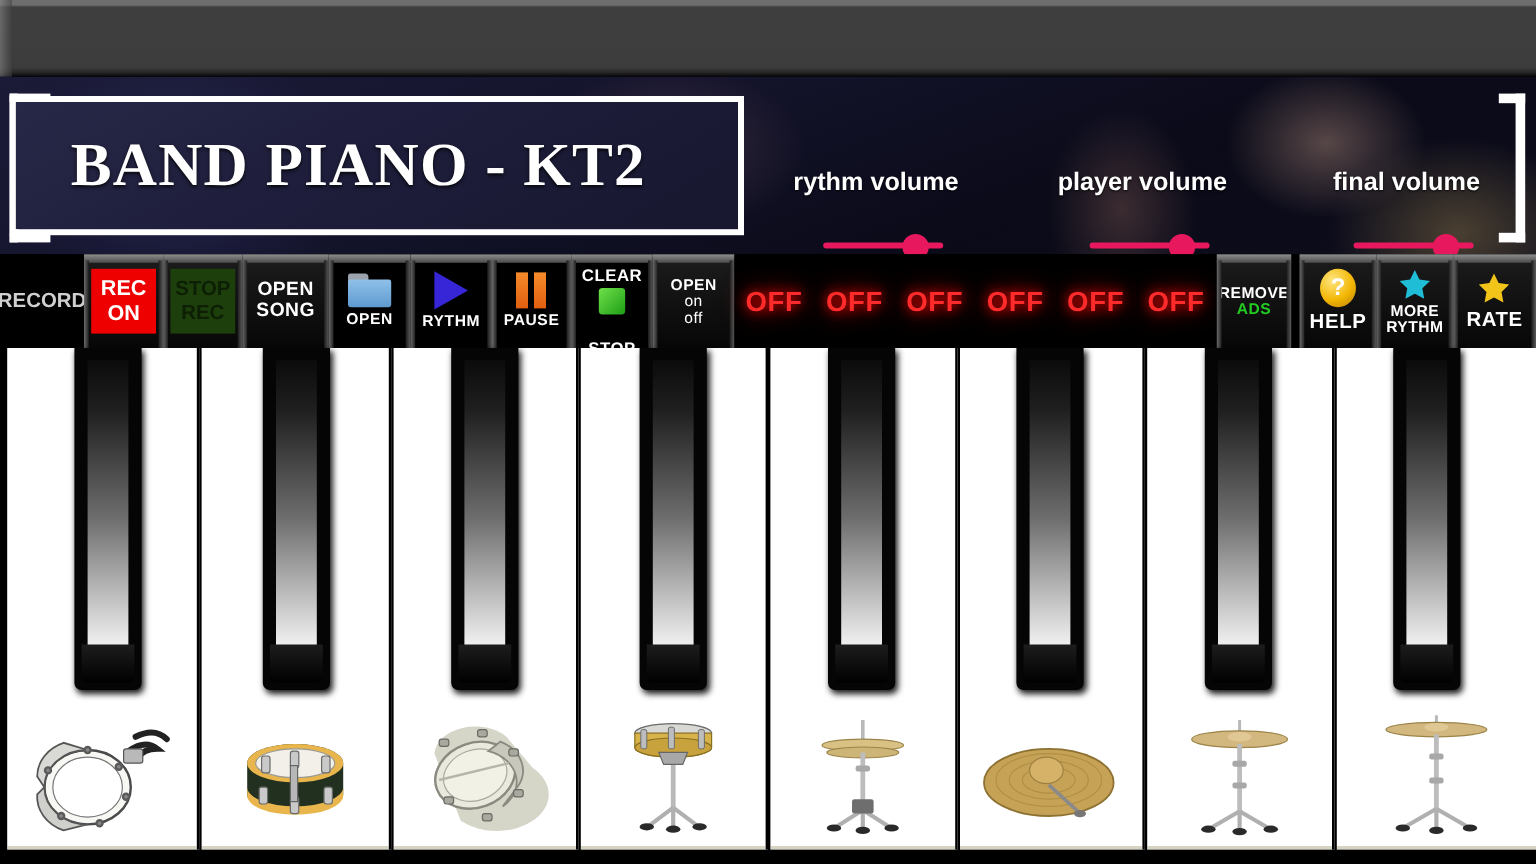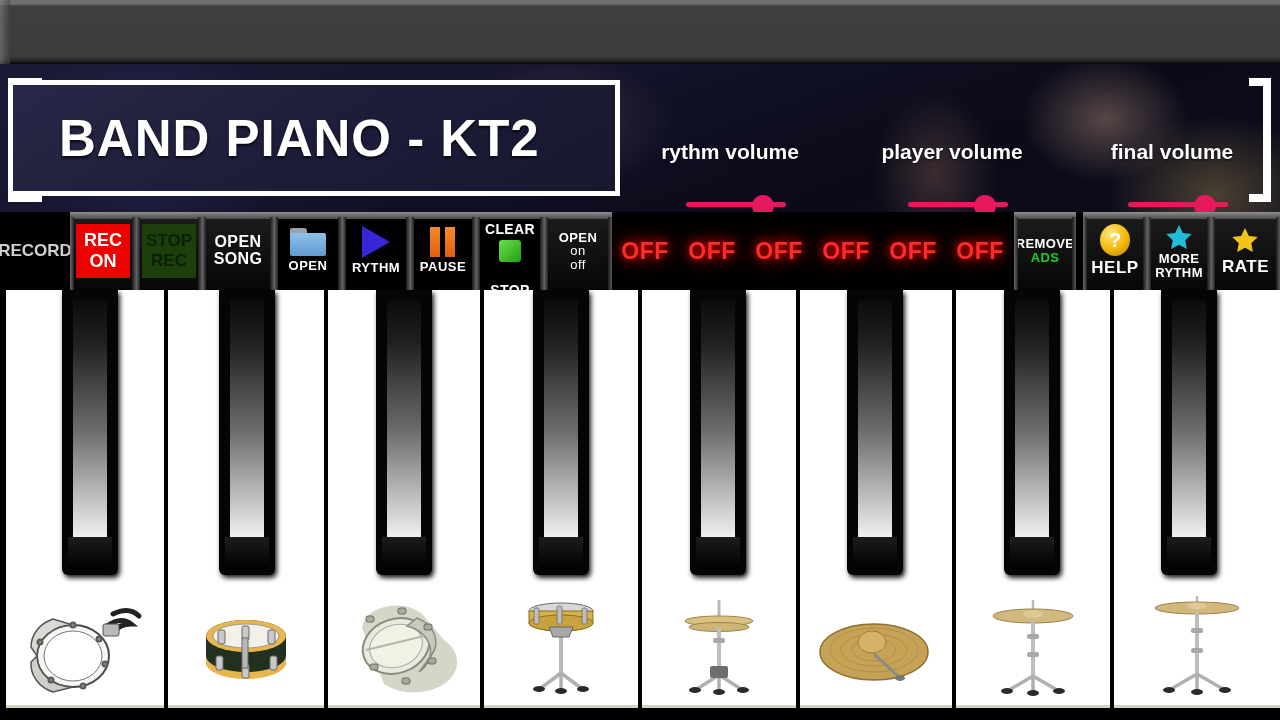--- a/index.html
+++ b/index.html
@@ -27,21 +27,21 @@
       radial-gradient(ellipse 200px 140px at 150px 80px, rgba(40,40,85,.8), transparent 75%),
       linear-gradient(160deg,#1b1b38 0%,#14142c 35%,#0a0a18 70%,#0d0d1c 100%);
   }
 
   .banner { position:absolute; left:8px; top:16px; width:612px; height:116px;
     background:linear-gradient(150deg,#272747 0%,#1e1e3c 45%,#17172f 100%);
     border:5px solid #ffffff; }
   .banner-inner { position:absolute; inset:0; display:flex; align-items:center;
     padding-left:46px; }
   .banner-title { color:#ffffff; font-size:51px; font-weight:bold;
-    letter-spacing:1px; font-family:Liberation Sans, sans-serif;
+    letter-spacing:1px; font-family:Liberation Serif, serif;
     text-shadow:0 2px 3px rgba(0,0,0,.8); white-space:nowrap; }
 
   .bracket-left { position:absolute; left:8px; top:14px; width:34px; height:124px;
     border:7px solid #fff; border-right:none; }
   .bracket-right { position:absolute; left:1247px; top:78px; width:22px; height:124px;
     border:8px solid #fff; border-left:none; }
 
   
   .sliders { position:absolute; left:630px; top:64px; width:640px; height:148px; }
   .slider-group { position:absolute; top:0; width:200px; height:148px; }

